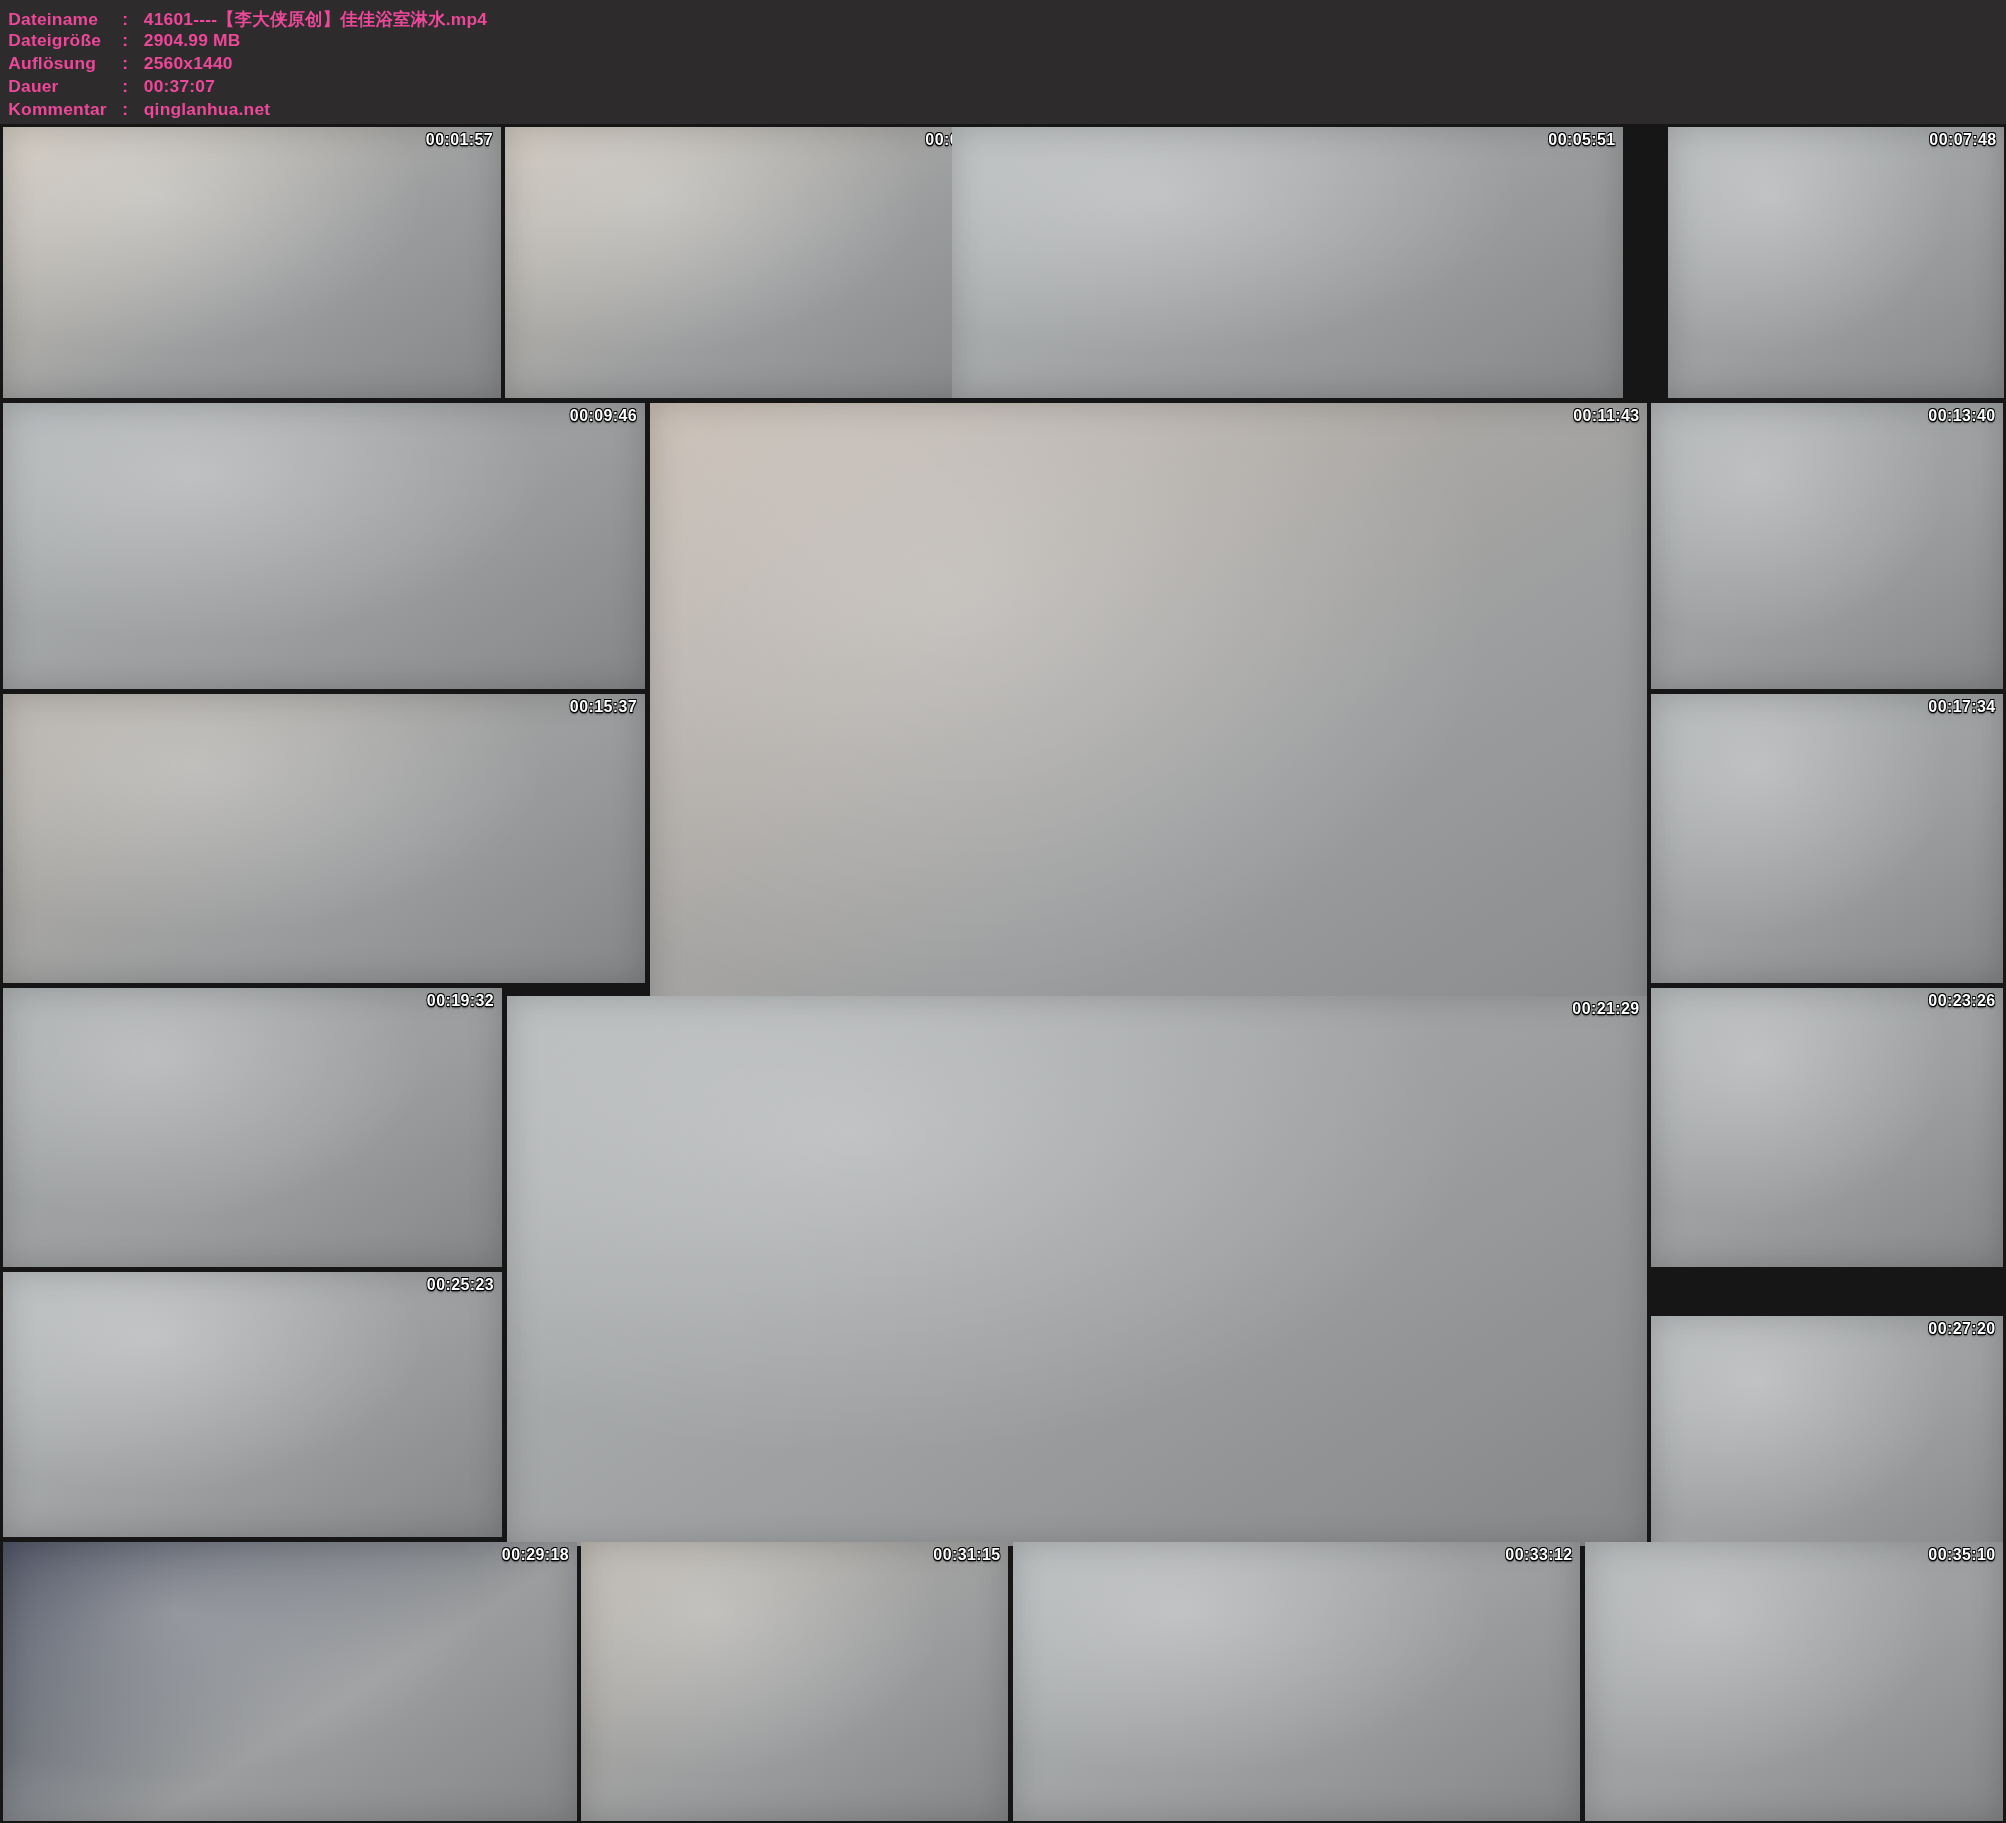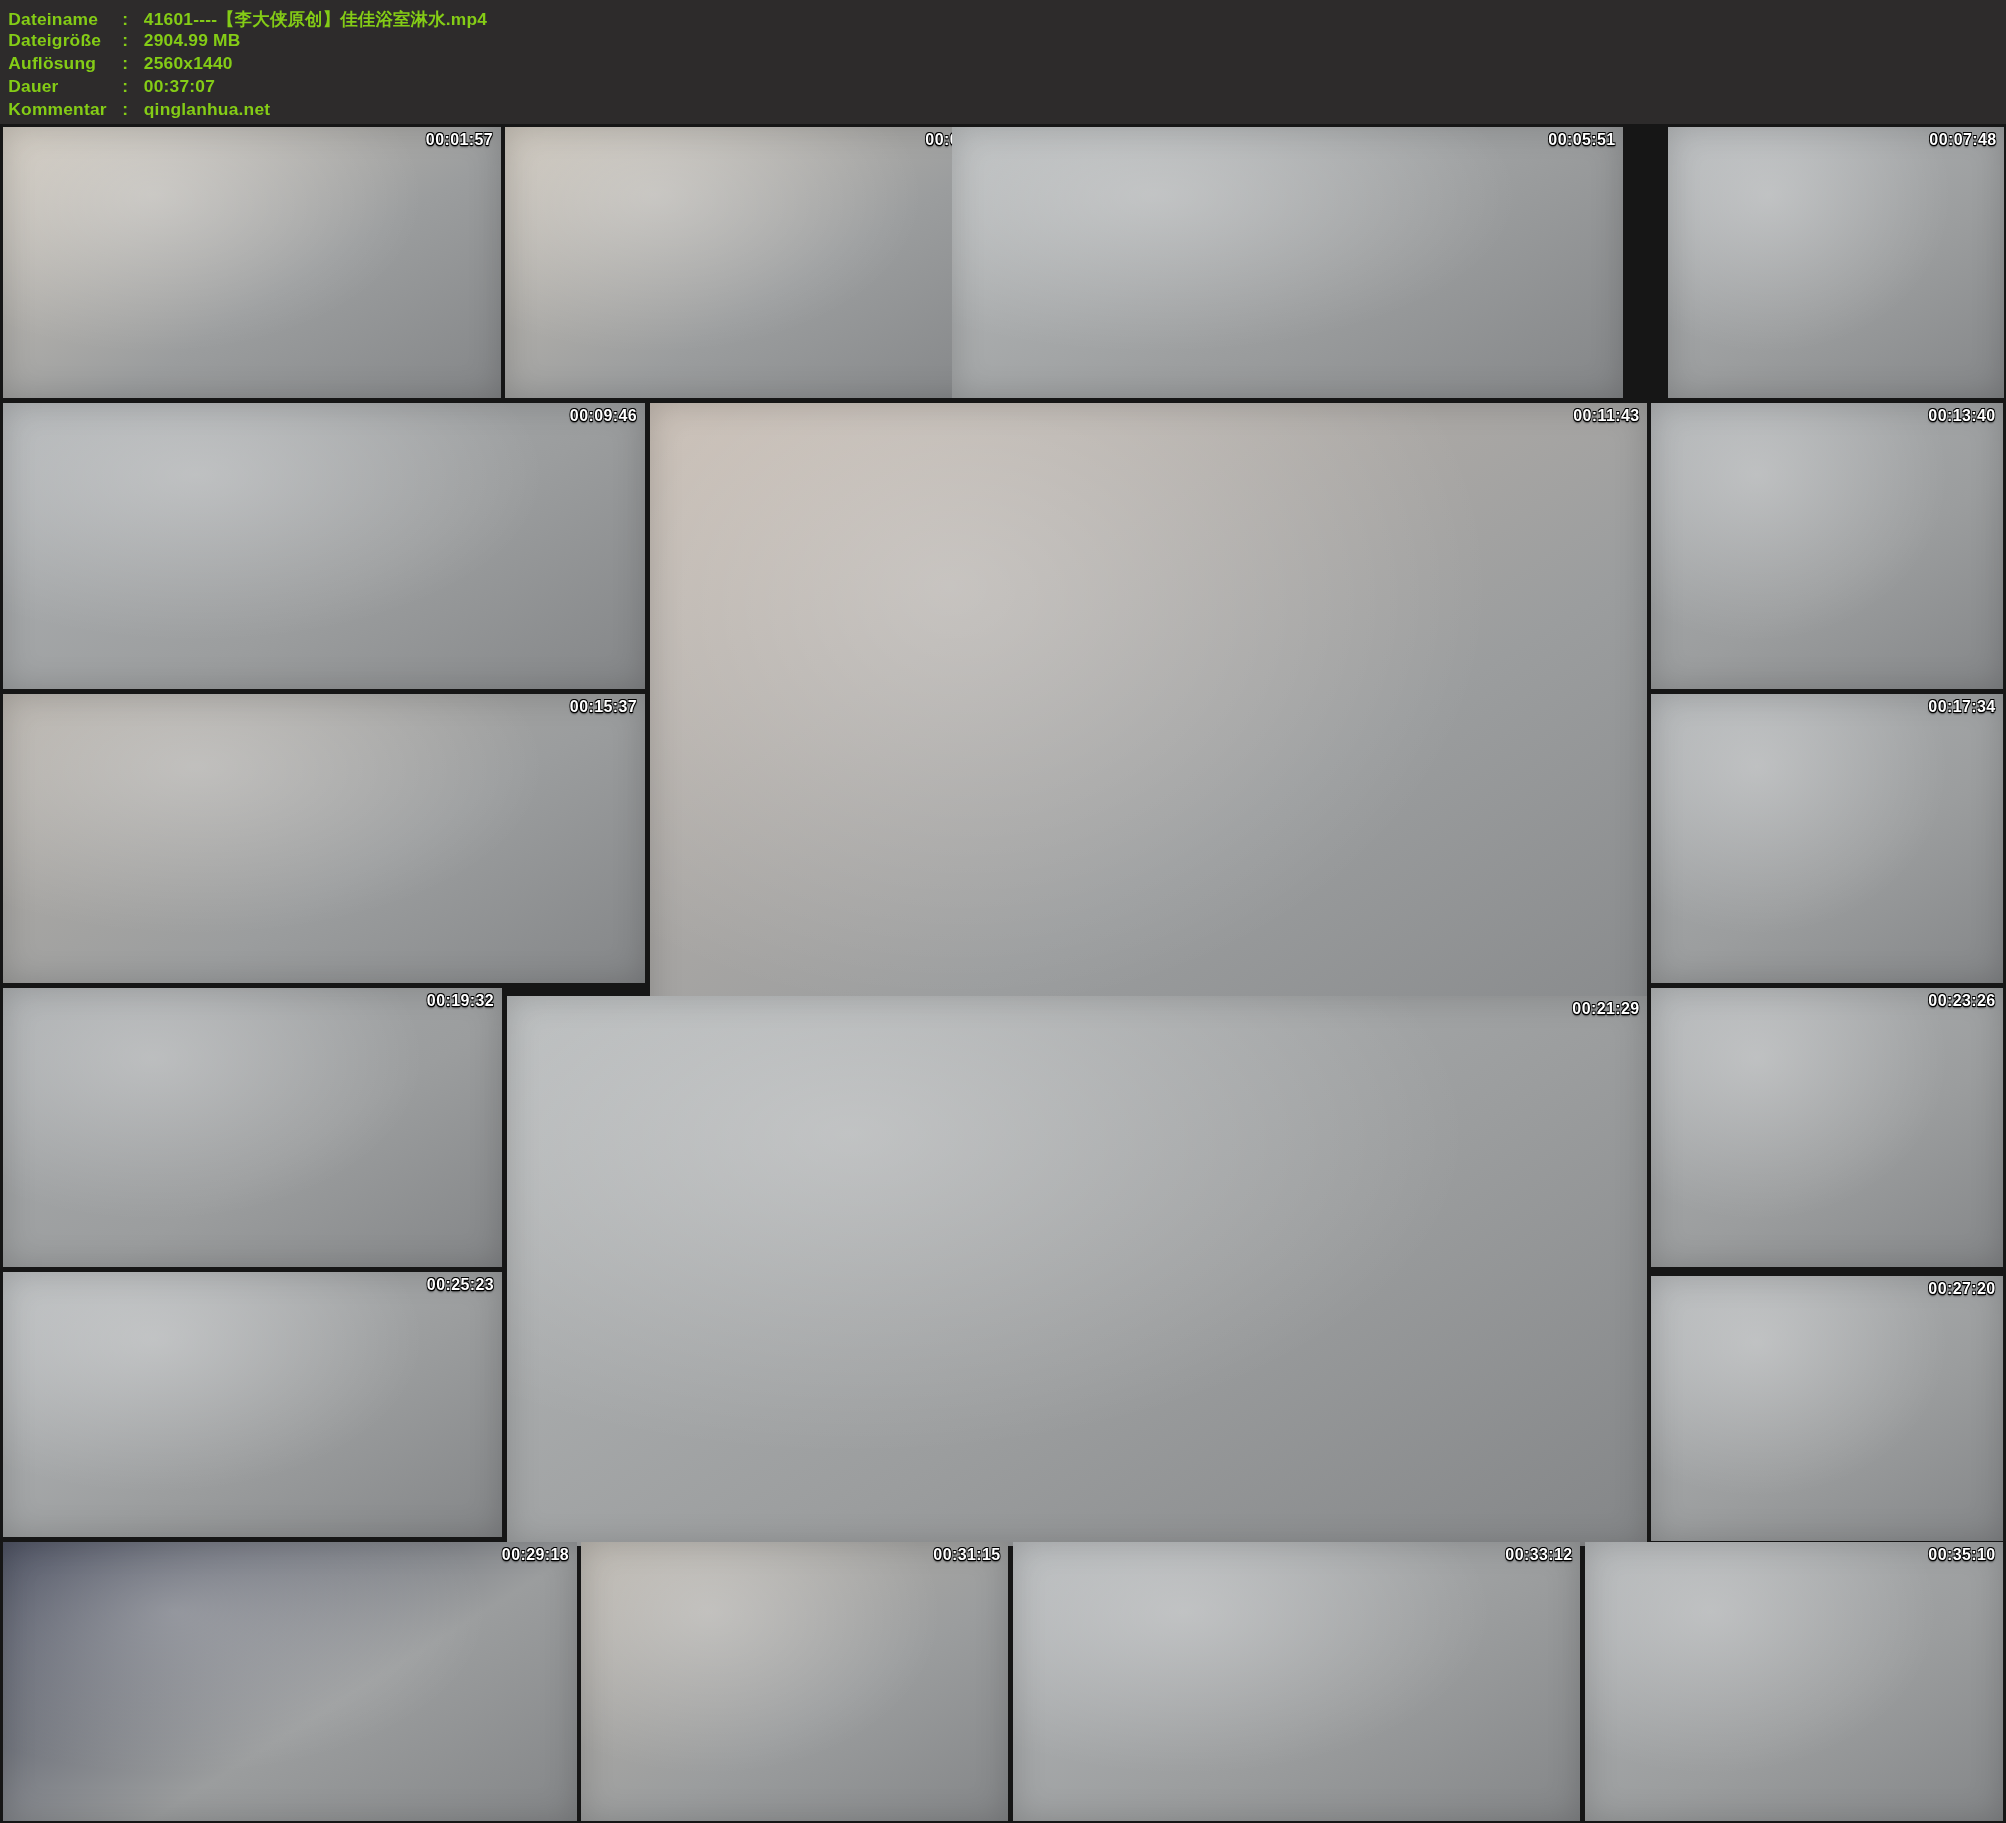--- a/index.html
+++ b/index.html
@@ -14,21 +14,21 @@
   .header{
     position:absolute;left:0;top:0;width:2006px;height:124px;
     background:#2d2b2b;
     box-sizing:border-box;
     padding:6.6px 0 0 8.3px;
   }
   .meta-row{
     display:flex;
     align-items:baseline;
     height:23px;
-    color:#84cc16;
+    color:#ec4899;
     font-weight:bold;
     font-size:17.4px;
     letter-spacing:0.2px;
   }
   .meta-label{width:114px;flex:0 0 114px;}
   .meta-sep{width:21.5px;flex:0 0 21.5px;text-align:left;}
   .meta-value{white-space:nowrap;}
   
   .grid{
     position:absolute;left:0;top:124px;width:2006px;height:1699px;
@@ -119,21 +119,21 @@
     </div>
   <div class="thumb" style="left: 507px; top: 864px; width: 1140px; height: 550px; margin-top: 8px; --tone: #b6b9ba;">
     <span class="ts">00:21:29</span>
     </div>
   <div class="thumb" style="left: 1651px; top: 864px; width: 352px; height: 279px; --tone: #b0b3b5;">
     <span class="ts">00:23:26</span>
     </div>
   <div class="thumb" style="left: 2.5px; top: 1148px; width: 499px; height: 265px; --tone: #b7babc;">
     <span class="ts">00:25:23</span>
     </div>
-  <div class="thumb" style="left: 1651px; top: 1152px; width: 352px; height: 265px; --tone: #b3b6b8;">
+  <div class="thumb" style="left: 1651px; top: 1192px; width: 352px; height: 265px; --tone: #b3b6b8;">
     <span class="ts">00:27:20</span>
     </div>
 
   <div class="thumb" style="left: 2.5px; top: 1418px; width: 574px; height: 279px; --tone: #3f4456;">
     <span class="ts">00:29:18</span>
     </div>
   <div class="thumb" style="left: 581px; top: 1418px; width: 427px; height: 279px; --tone: #b9b4ac;">
     <span class="ts">00:31:15</span>
     </div>
   <div class="thumb" style="left: 1013px; top: 1418px; width: 567px; height: 279px; --tone: #b5b8ba;">

